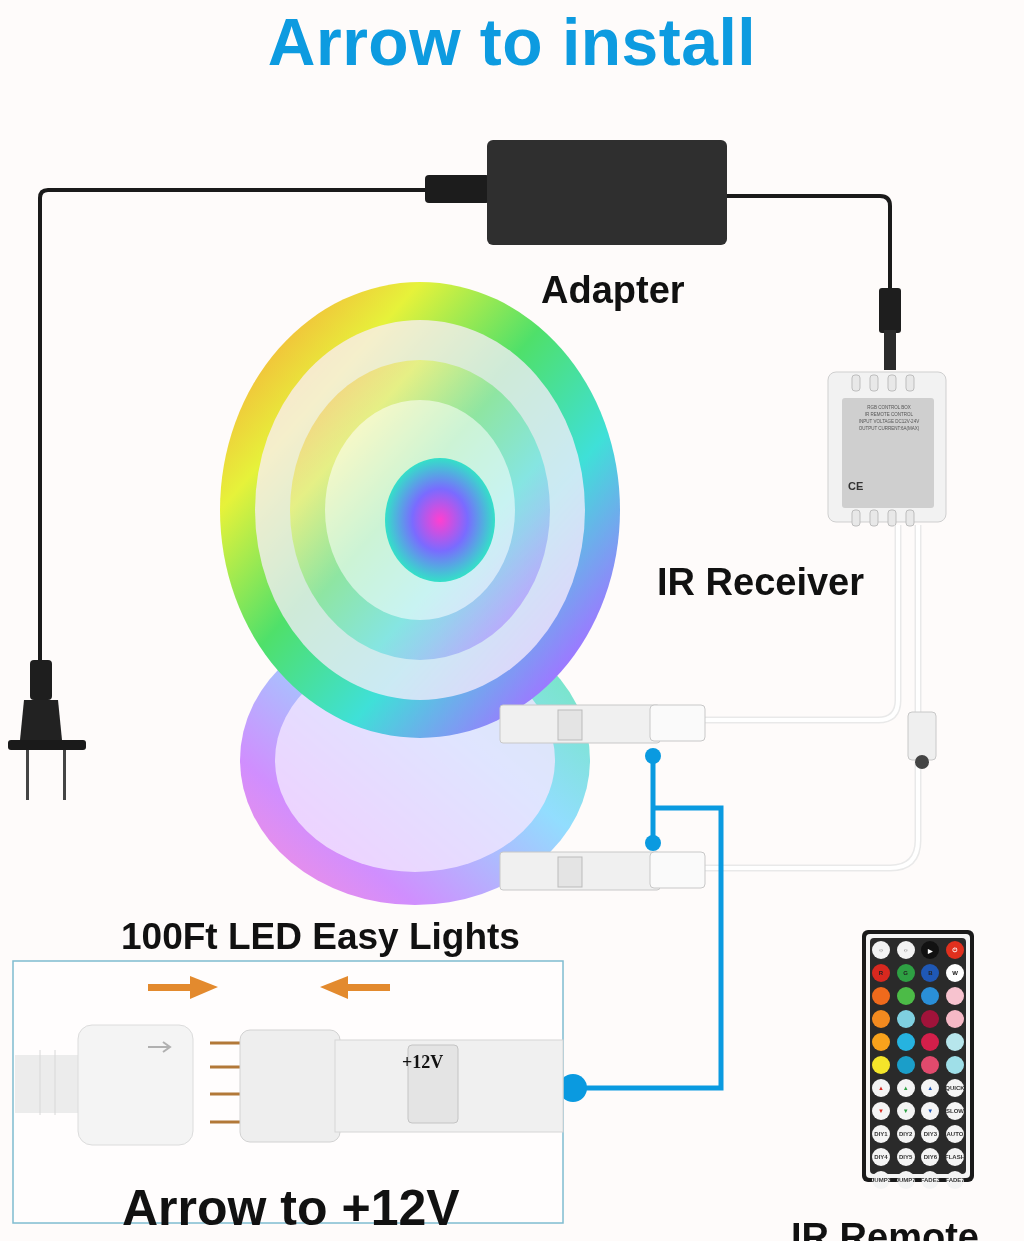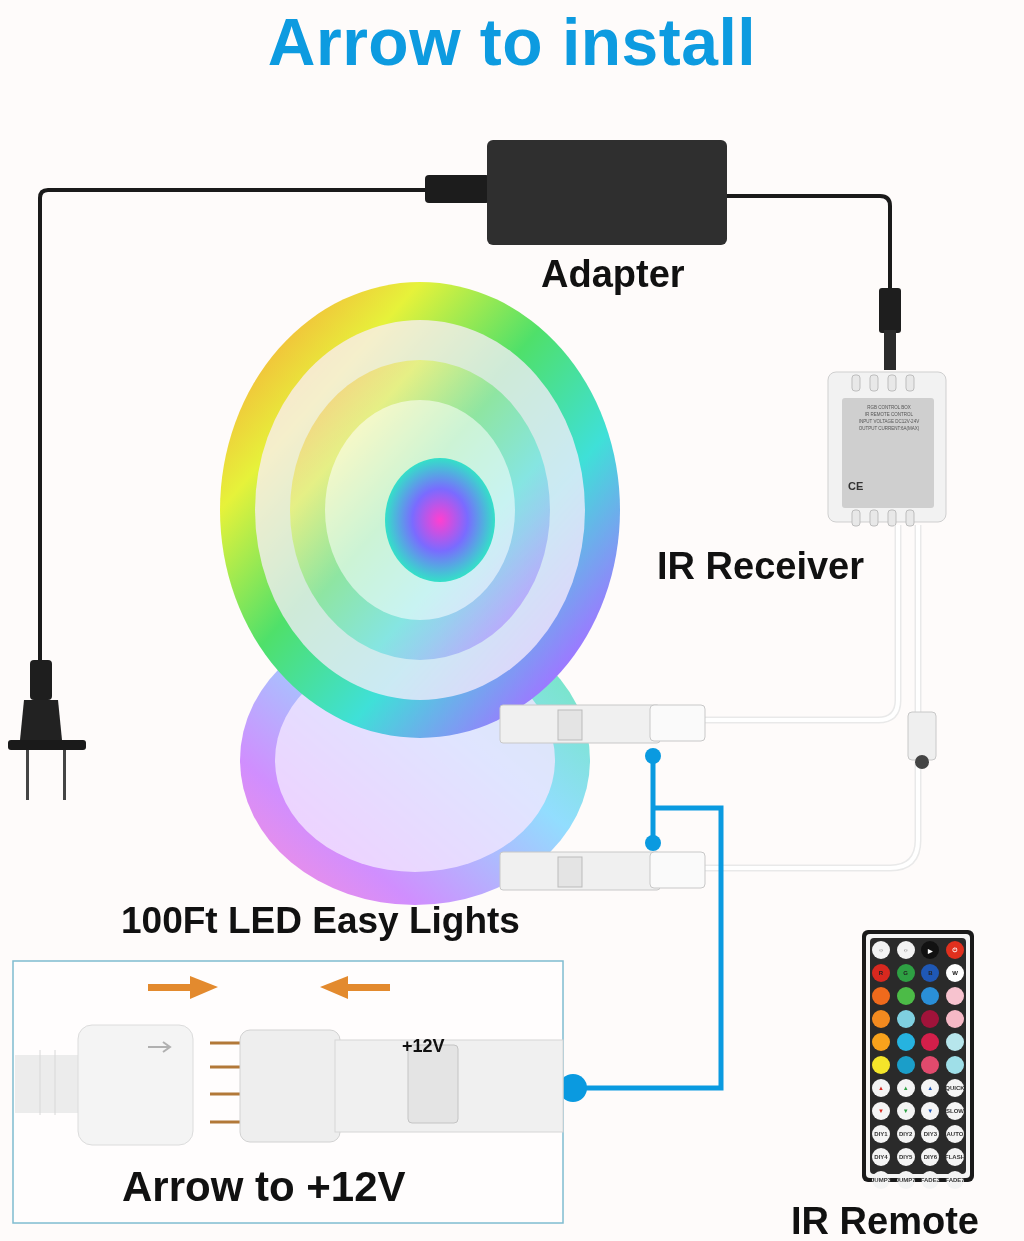--- a/index.html
+++ b/index.html
@@ -1,21 +1,21 @@
 <!DOCTYPE html>
 <html><head>
 <meta charset="utf-8">
 <style>
   html, body { margin:0; padding:0; }
   body { width:1024px; height:1241px; background:#fefbfa; position:relative; overflow:hidden;
          font-family:"Liberation Sans", sans-serif; }
   .abs { position:absolute; }
   .title { left:0; width:1024px; top:2px; text-align:center; font-weight:700; font-size:66px;
            color:#0d9be0; letter-spacing:0.5px; line-height:80px; }
-  .label { font-weight:700; color:#111; white-space:nowrap; }
+  .label { font-weight:700; color:#111; white-space:nowrap;margin-top:16px; }
   svg.wires { position:absolute; left:0; top:0; }
   .remote-btn-row { display:flex; justify-content:space-between; }
 </style>
 </head>
 <body>
 
 <div class="abs title">Arrow to install</div>
 
 <svg class="wires" width="1024" height="1241" viewBox="0 0 1024 1241">
   <defs>
@@ -157,22 +157,22 @@
   <div>RGB CONTROL BOX</div>
   <div>IR REMOTE CONTROL</div>
   <div>INPUT VOLTAGE DC12V-24V</div>
   <div>OUTPUT CURRENT:6A(MAX)</div>
 </div>
 <div class="abs" style="left:848px;top:480px;font-size:11px;font-weight:700;color:#333;">CE</div>
 
 <div class="abs label" style="left:541px;top:253px;font-size:38px;">Adapter</div>
 <div class="abs label" style="left:657px;top:545px;font-size:38px;">IR Receiver</div>
 <div class="abs label" style="left:121px;top:900px;font-size:37px;">100Ft LED Easy Lights</div>
-<div class="abs label" style="left:402px;top:1036px;font-size:18px;">+12V</div>
-<div class="abs label" style="left:122px;top:1163px;font-size:42px;">Arrow to +12V</div>
+<div class="abs label" style="left:402px;top:1036px;font-size:18px;font-family:Liberation Serif, serif;">+12V</div>
+<div class="abs label" style="left:122px;top:1163px;font-size:50px;">Arrow to +12V</div>
 <div class="abs label" style="left:791px;top:1200px;font-size:38px;">IR Remote</div>
 
 <div class="abs" id="remote" style="left:872px;top:941px;width:92px;">
     <div class="remote-btn-row" style="margin-bottom: 5px;">
       <div style="width: 18px; height: 18px; border-radius: 50%; background: rgb(242, 242, 242); color: rgb(51, 51, 51); font: 700 6px &quot;Liberation Sans&quot;, sans-serif; display: flex; align-items: center; justify-content: center;">☼</div>
       <div style="width: 18px; height: 18px; border-radius: 50%; background: rgb(242, 242, 242); color: rgb(51, 51, 51); font: 700 6px &quot;Liberation Sans&quot;, sans-serif; display: flex; align-items: center; justify-content: center;">☼</div>
       <div style="width: 18px; height: 18px; border-radius: 50%; background: rgb(17, 17, 17); color: rgb(255, 255, 255); font: 700 6px &quot;Liberation Sans&quot;, sans-serif; display: flex; align-items: center; justify-content: center;">▶</div>
       <div style="width: 18px; height: 18px; border-radius: 50%; background: rgb(224, 48, 30); color: rgb(255, 255, 255); font: 700 6px &quot;Liberation Sans&quot;, sans-serif; display: flex; align-items: center; justify-content: center;">⏻</div>
     </div>
     <div class="remote-btn-row" style="margin-bottom: 5px;">

